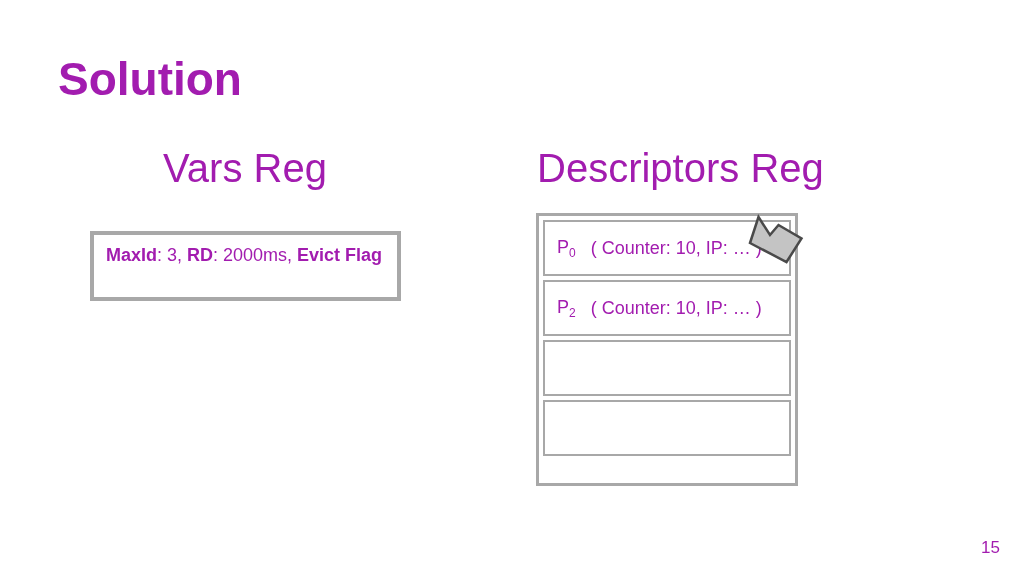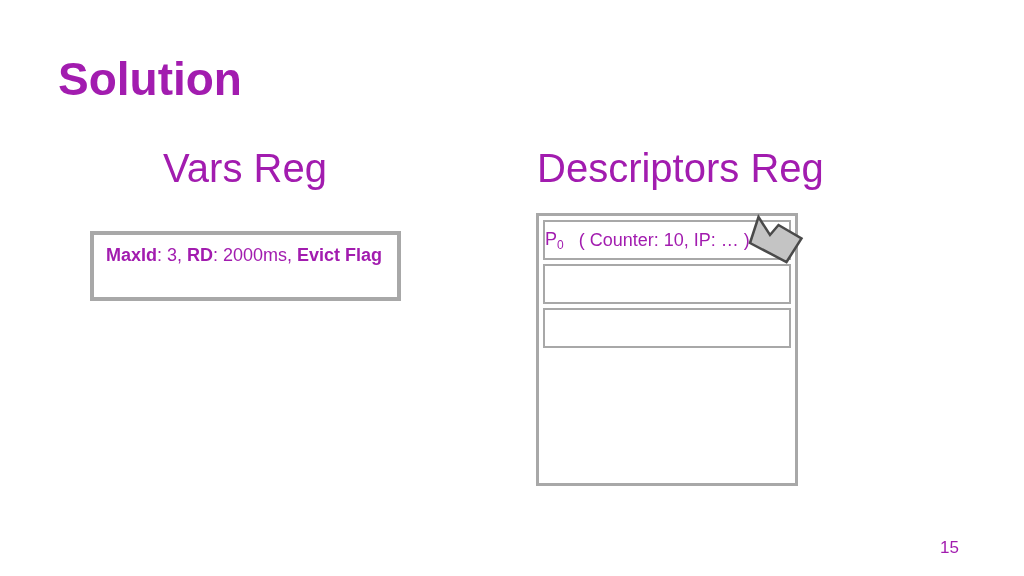--- a/index.html
+++ b/index.html
@@ -49,47 +49,48 @@
     left: 536px;
     top: 213px;
     width: 262px;
     height: 273px;
     border: 3px solid #a8a8a8;
     background: #ffffff;
     padding: 4px;
   }
   .desc-row {
     width: 100%;
-    height: 40px;
+    height: 56px;
     border: 2px solid #a8a8a8;
     background: #ffffff;
     margin-bottom: 4px;
     display: flex;
     align-items: center;
+    padding-left: 12px;
     font-size: 18px;
     white-space: nowrap;
   }
   .desc-row:last-child { margin-bottom: 0; }
   .row-label { display: inline-block; }
   .row-label sub { font-size: 12px; vertical-align: -4px; }
   .row-value { margin-left: 15px; }
   .cursor-icon {
     position: absolute;
     left: 744px;
     top: 211px;
     width: 64px;
     height: 56px;
     pointer-events: none;
   }
   .page-number {
     position: absolute;
     left: 940px;
     top: 538px;
     width: 60px;
-    text-align: left;
+    text-align: right;
     font-size: 17px;
   }
 </style>
 </head>
 <body>
 
 <div class="slide">
 
   <div class="slide-title">Solution</div>
 
@@ -100,20 +101,24 @@
   <div class="vars-box">
     <b>MaxId</b><span>: 3, </span><b>RD</b><span>: 2000ms, </span><b>Evict Flag</b>
   </div>
 
   <div class="desc-table">
     <div class="desc-row">
       <span class="row-label"><span>P</span><sub>0</sub></span>
       <span class="row-value">( Counter: 10, IP: … )</span>
     </div>
     <div class="desc-row">
+      <span class="row-label"><span>P</span><sub>2</sub></span>
+      <span class="row-value">( Counter: 10, IP: … )</span>
+    </div>
+    <div class="desc-row">
       <span class="row-label"><span></span><sub></sub></span>
       <span class="row-value"></span>
     </div>
     <div class="desc-row">
       <span class="row-label"><span></span><sub></sub></span>
       <span class="row-value"></span>
     </div>
   </div>
 
   <svg class="cursor-icon" viewBox="0 0 64 56" xmlns="http://www.w3.org/2000/svg">

